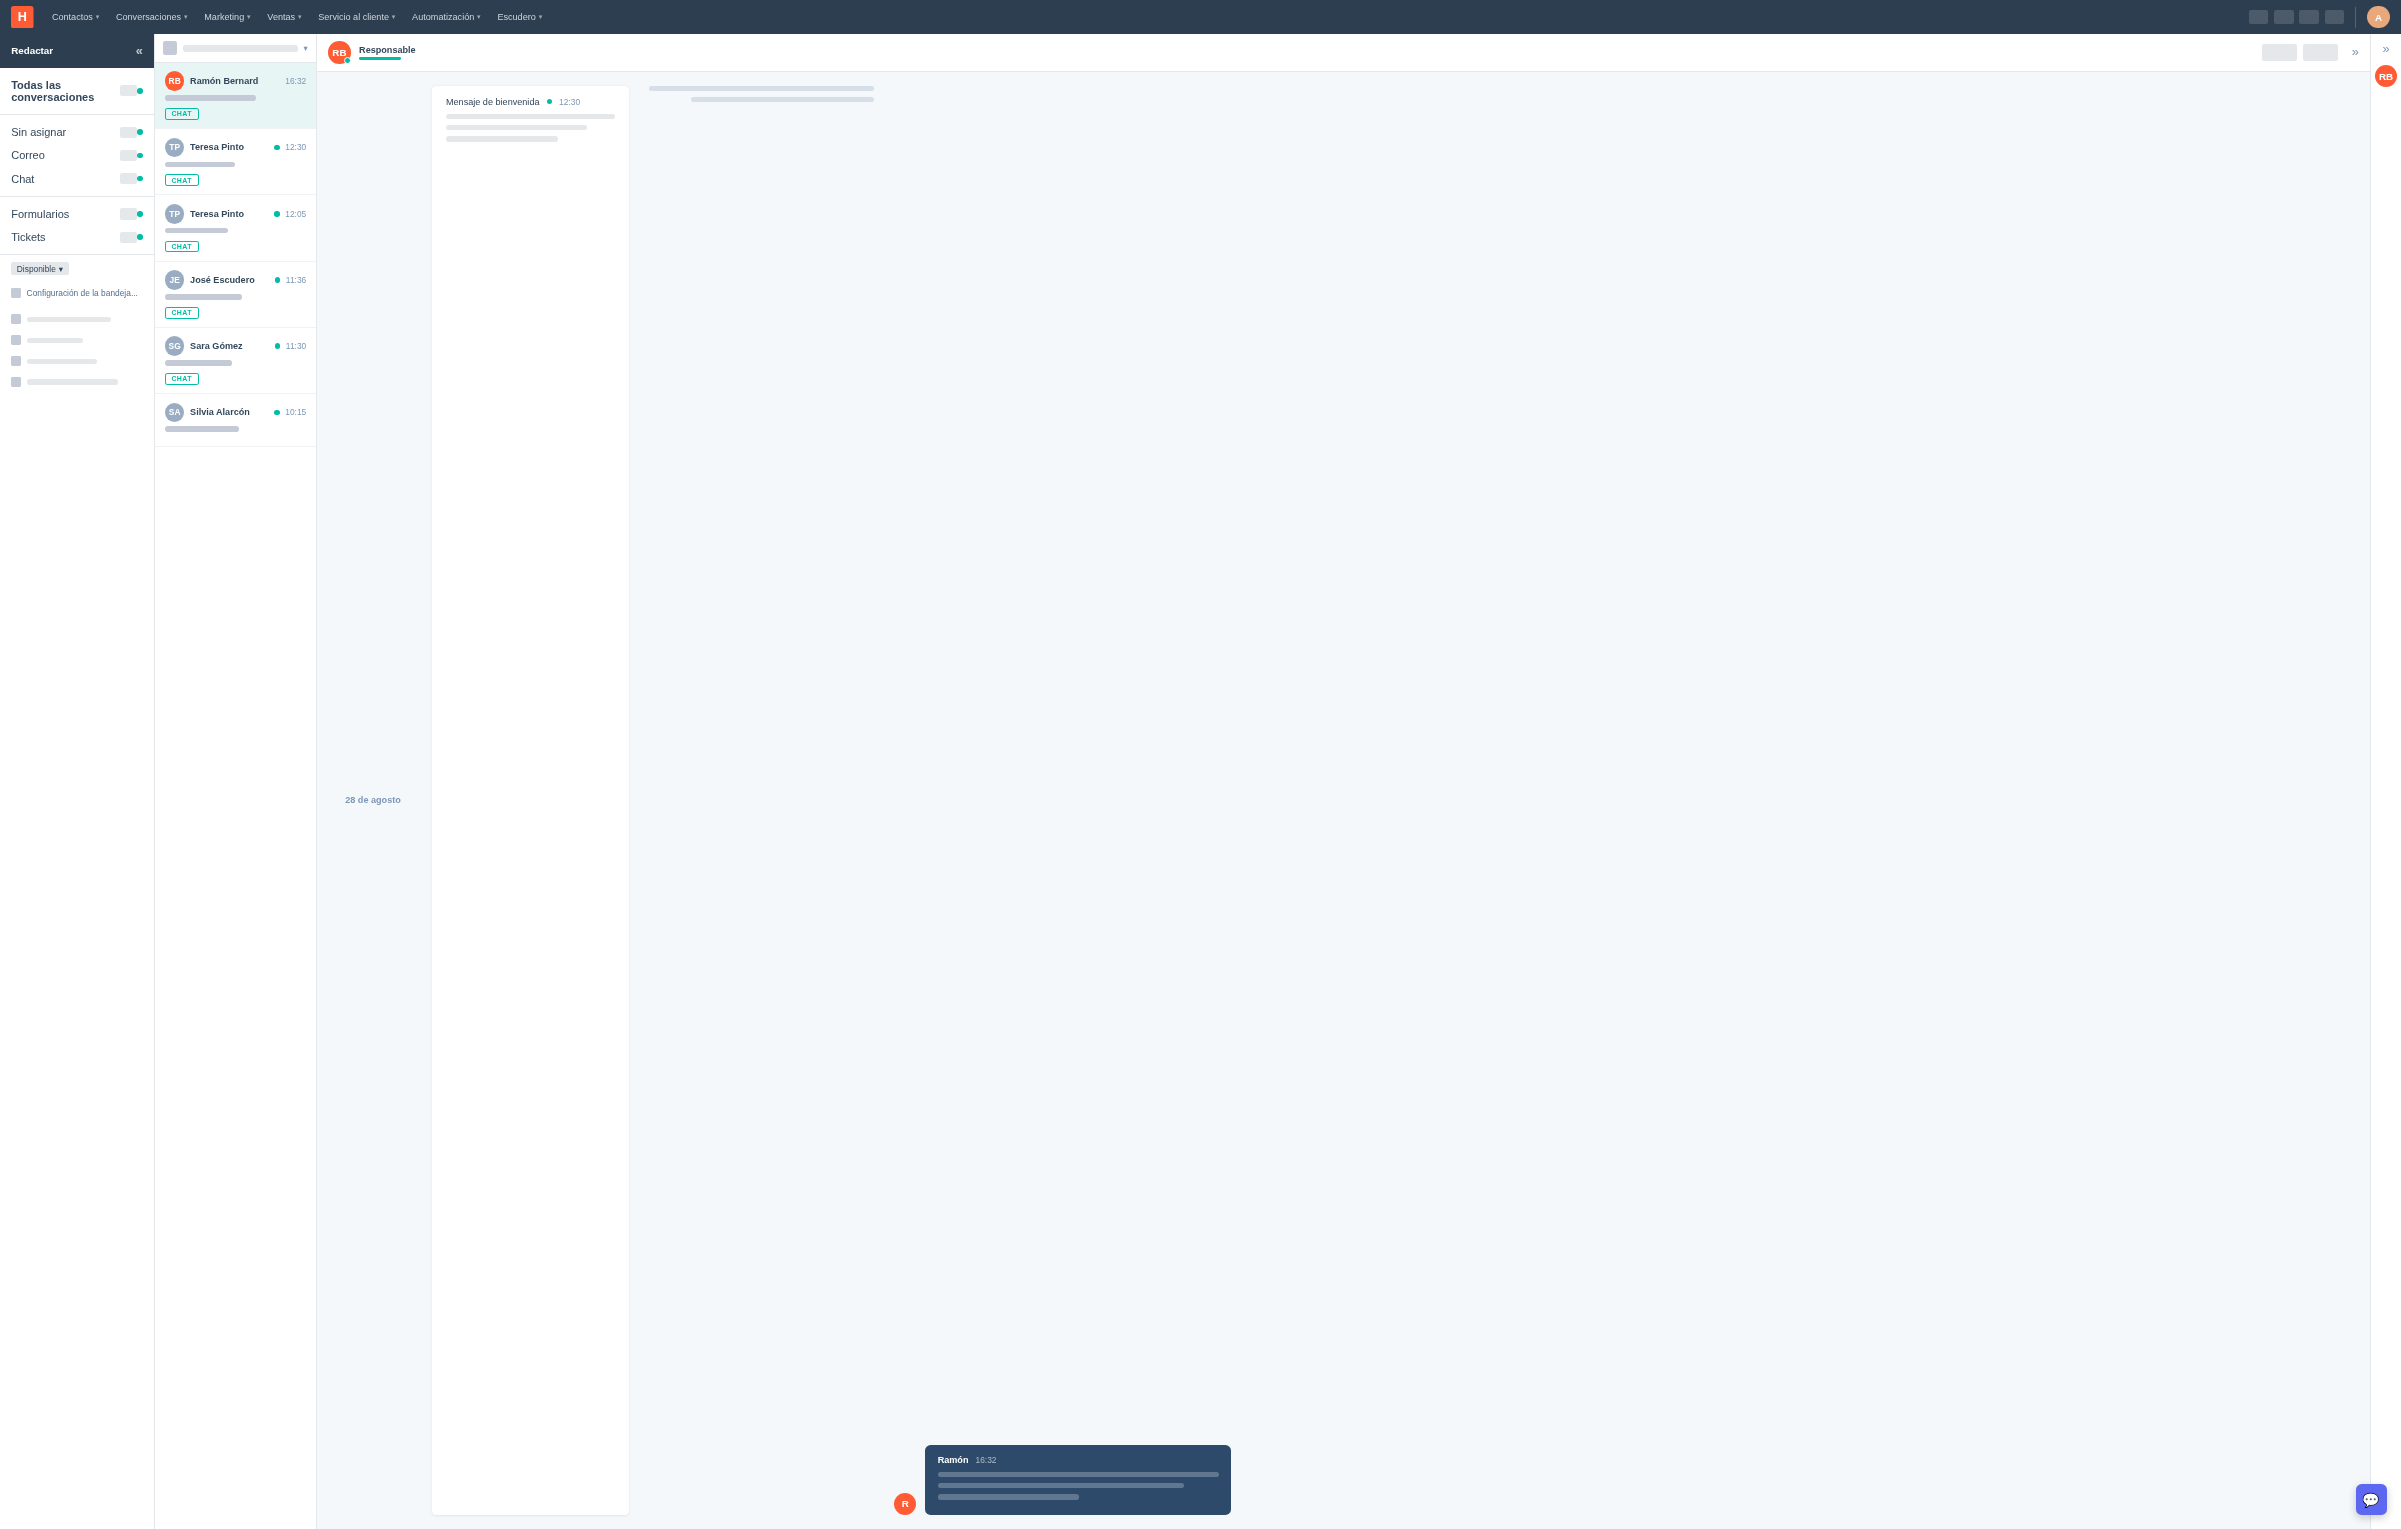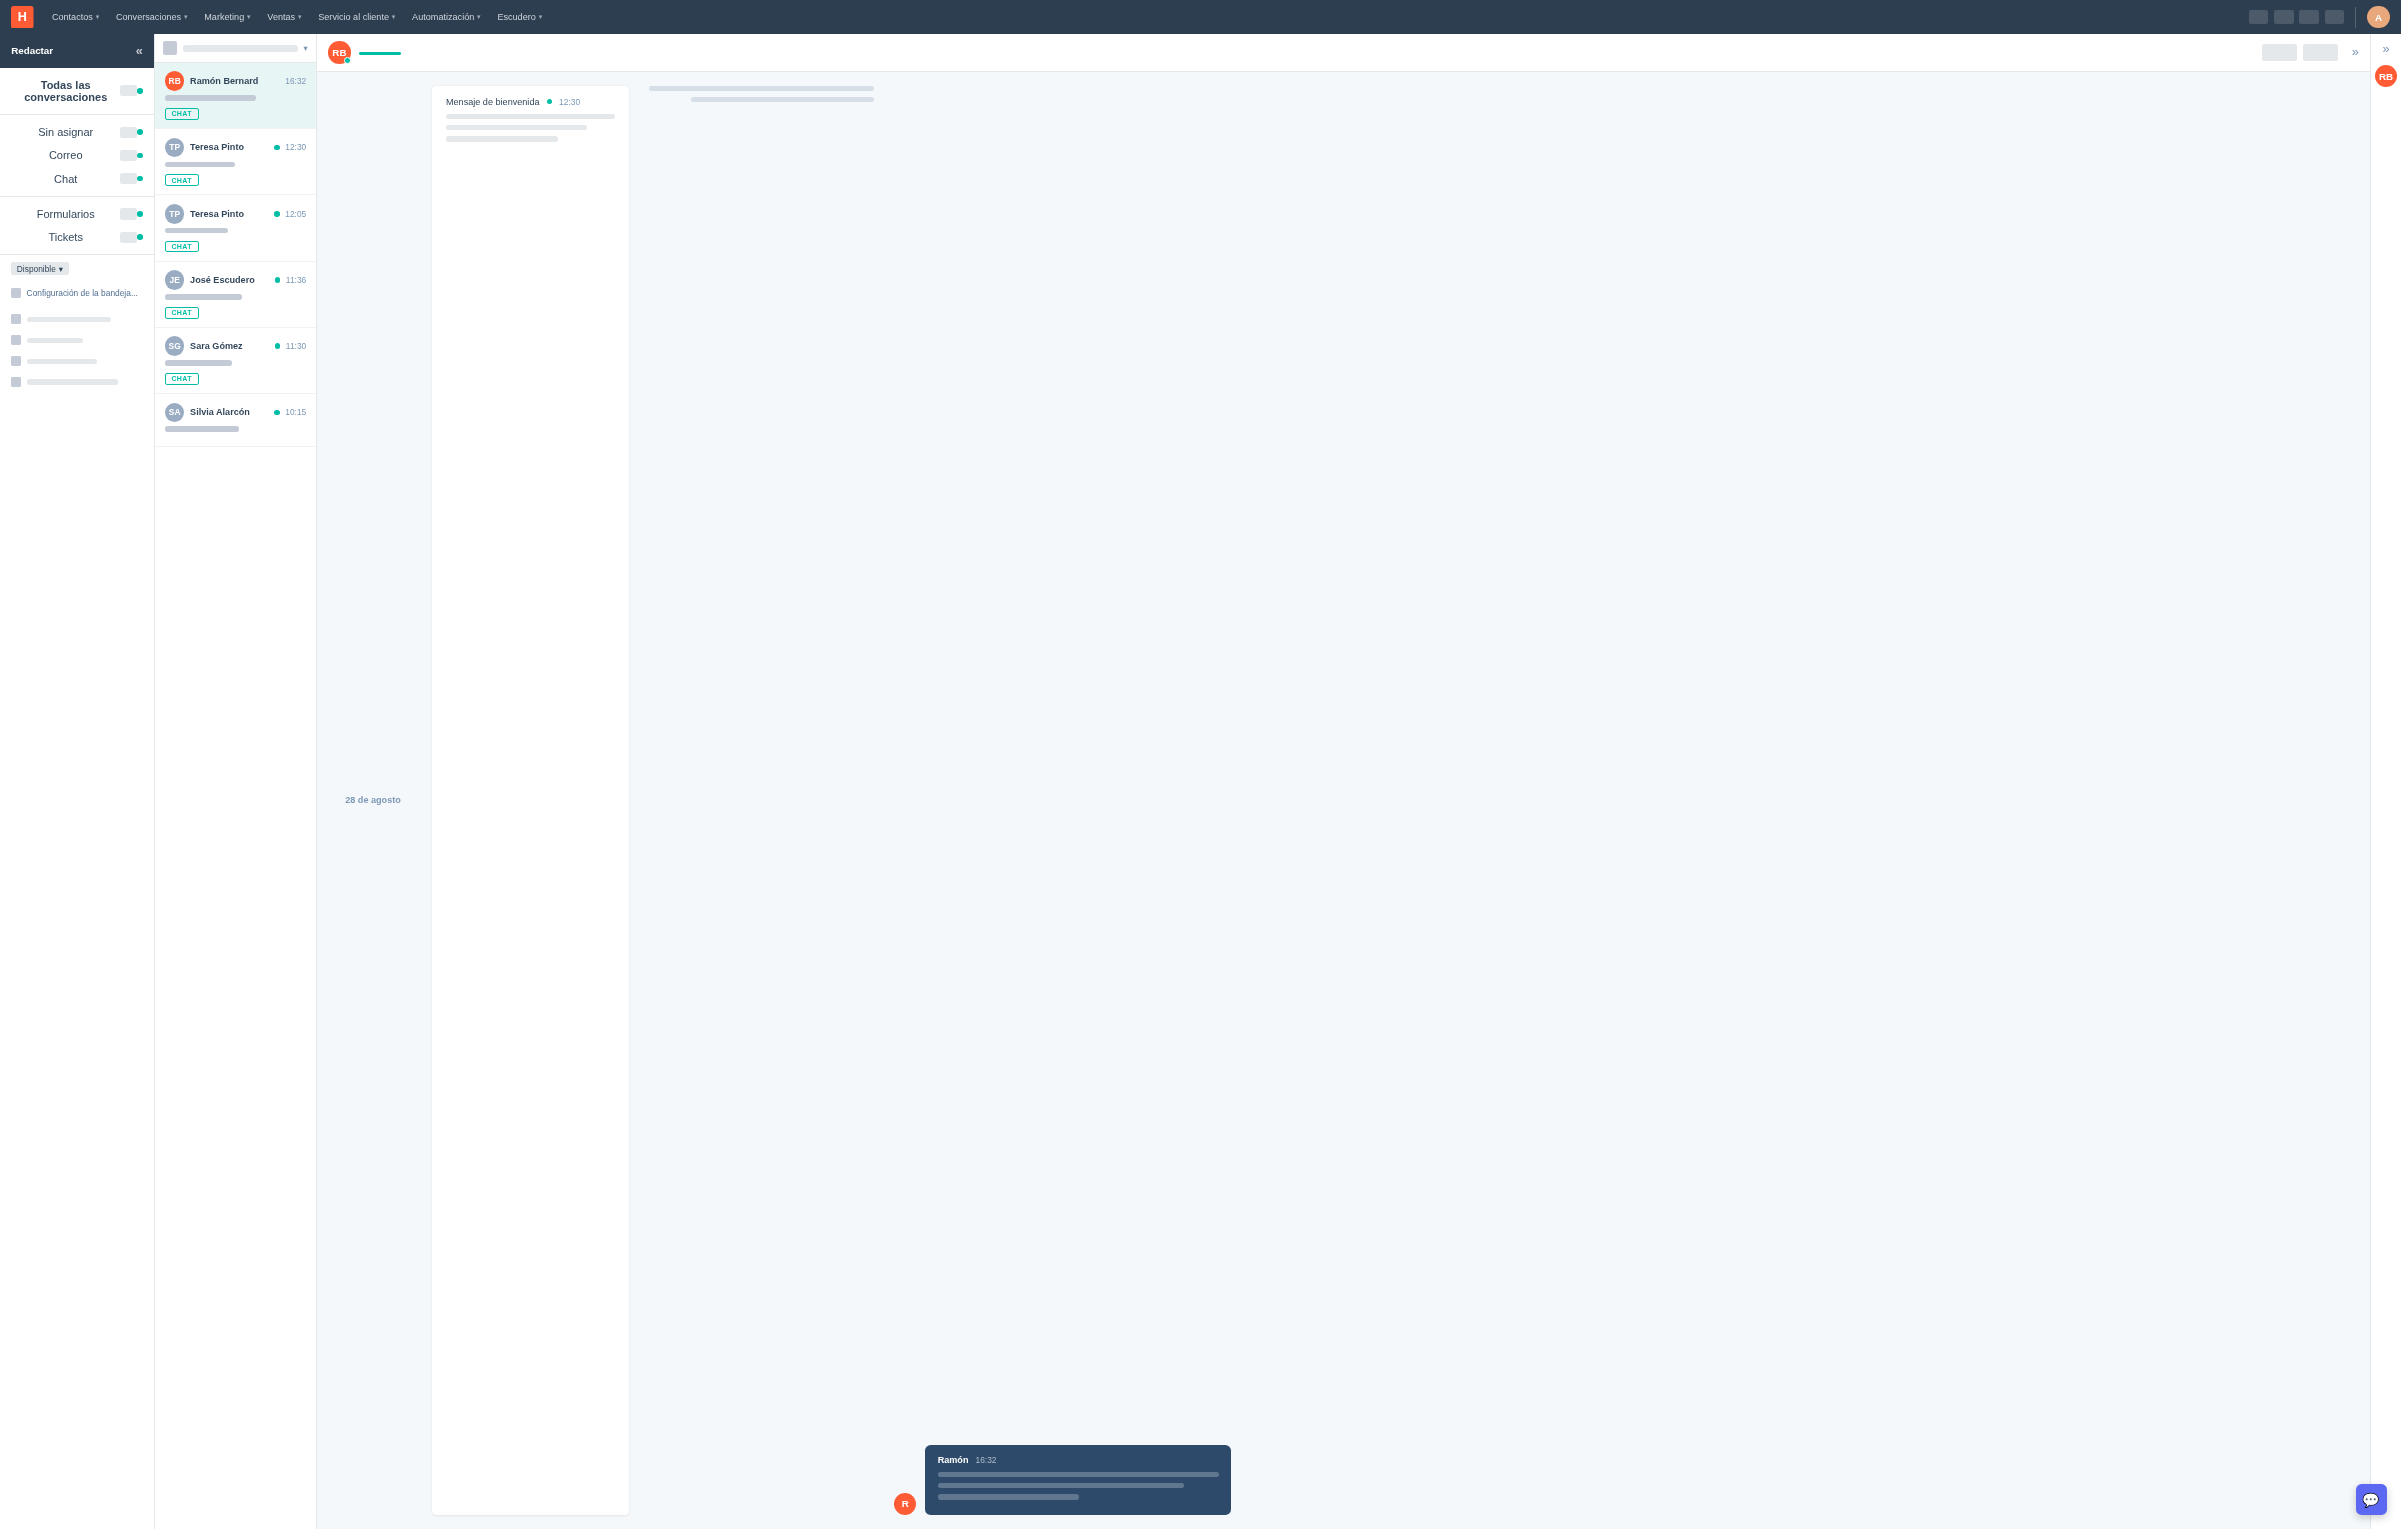--- a/index.html
+++ b/index.html
@@ -33,21 +33,21 @@
     }
 
     
     .app-container {
       display: flex; position: fixed; top: 34px; left: 0; right: 0; bottom: 0;
     }
 
     
     .left-sidebar {
       width: 155px; background: #fff; border-right: 0.7px solid #e5e8eb;
-      display: flex; flex-direction: column; overflow: hidden; flex-shrink: 0; text-align: center;
+      display: flex; flex-direction: column; overflow: hidden; flex-shrink: 0;
     }
     .compose-btn {
       display: flex; align-items: center; justify-content: space-between;
       background: #2d3e50; color: white; font-size: 9.8px; font-weight: 600;
       padding: 9.8px 11.2px; cursor: pointer;
     }
     .compose-chevron { font-size: 12.7px; opacity: 0.7; }
     .sidebar-nav { padding: 5.6px 0; border-bottom: 0.7px solid #e5e8eb; }
     .sidebar-item {
       display: flex; align-items: center; padding: 5.6px 11.2px;
@@ -415,20 +415,21 @@
   </div>
 
   <div class="chat-main">
 
     <div class="chat-header">
       <div class="chat-header-avatar">
         RB
         <div class="chat-header-online"></div>
       </div>
       <div class="chat-header-info">
+        <div class="chat-header-name">Responsable</div>
         <div class="chat-header-progress"></div>
       </div>
       <div class="chat-header-actions">
         <div class="chat-header-btn"></div>
         <div class="chat-header-btn"></div>
       </div>
       <span class="chat-header-collapse">»</span>
     </div>
 
     <div class="chat-body">

